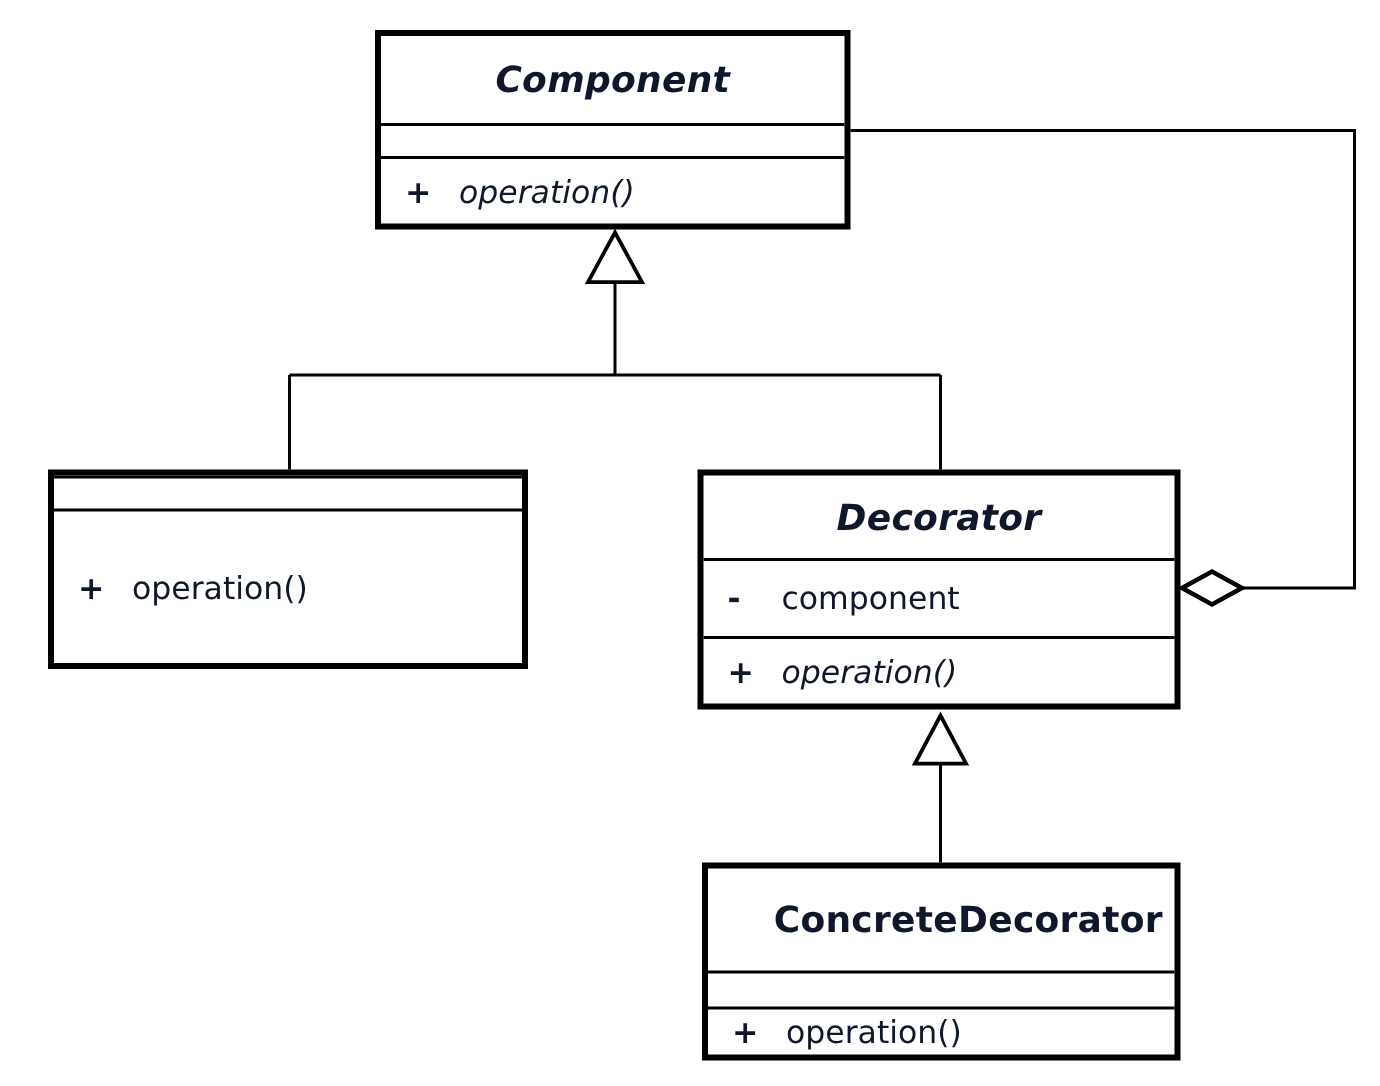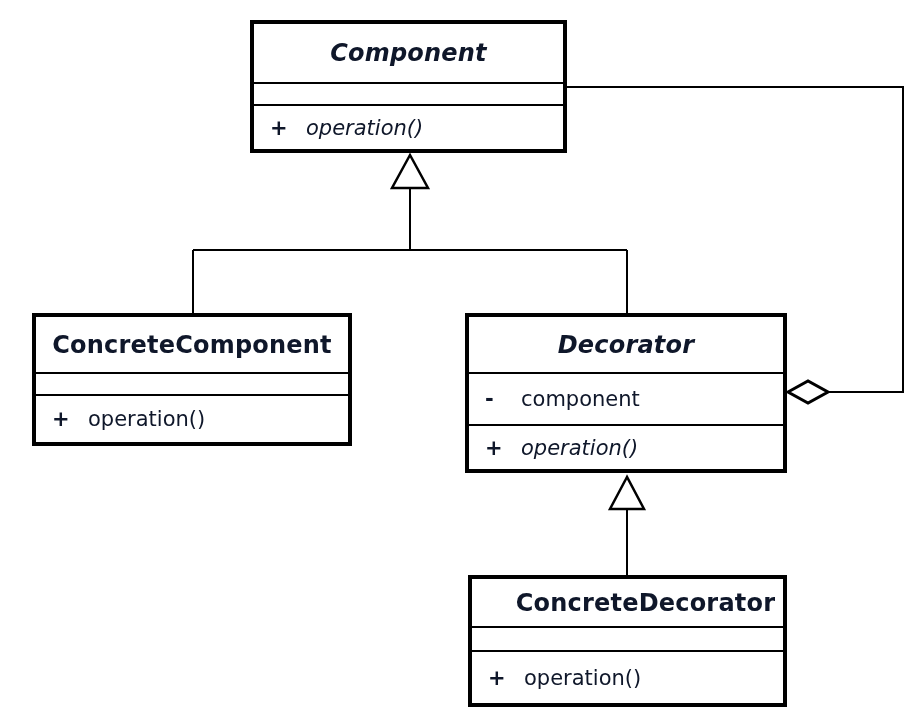--- a/index.html
+++ b/index.html
@@ -56,21 +56,21 @@
   #box-concrete-component .uml-title { height: 55px; }
   #box-concrete-component .attrs { height: 20px; }
   #box-concrete-component .ops { flex: 1; }
 
   #box-decorator         { left: 465px; top: 313px; width: 322px; height: 160px; }
   #box-decorator .uml-title { height: 55px; }
   #box-decorator .attrs  { height: 50px; }
   #box-decorator .ops    { flex: 1; }
 
   #box-concrete-decorator { left: 468px; top: 575px; width: 319px; height: 132px; }
-  #box-concrete-decorator .uml-title { height: 47px; padding-left: 36px; }
+  #box-concrete-decorator .uml-title { height: 68px; padding-left: 36px; }
   #box-concrete-decorator .attrs { height: 22px; }
   #box-concrete-decorator .ops { flex: 1; }
 
   #connector-layer {
     position: absolute;
     left: 0; top: 0;
     width: 920px; height: 724px;
     z-index: 2;
     pointer-events: none;
   }
@@ -83,21 +83,20 @@
   <div class="uml-class abstract" id="box-component">
     <div class="uml-title">Component</div>
     <div class="uml-section attrs"></div>
     <div class="uml-section ops uml-members">
       <span class="vis">+</span>
       <span class="member-name italic-member">operation()</span>
     </div>
   </div>
 
   <div class="uml-class" id="box-concrete-component">
-    <div class="uml-title">ConcreteComponent</div>
     <div class="uml-section attrs"></div>
     <div class="uml-section ops uml-members">
       <span class="vis">+</span>
       <span class="member-name">operation()</span>
     </div>
   </div>
 
   <div class="uml-class abstract" id="box-decorator">
     <div class="uml-title">Decorator</div>
     <div class="uml-section attrs uml-members">

